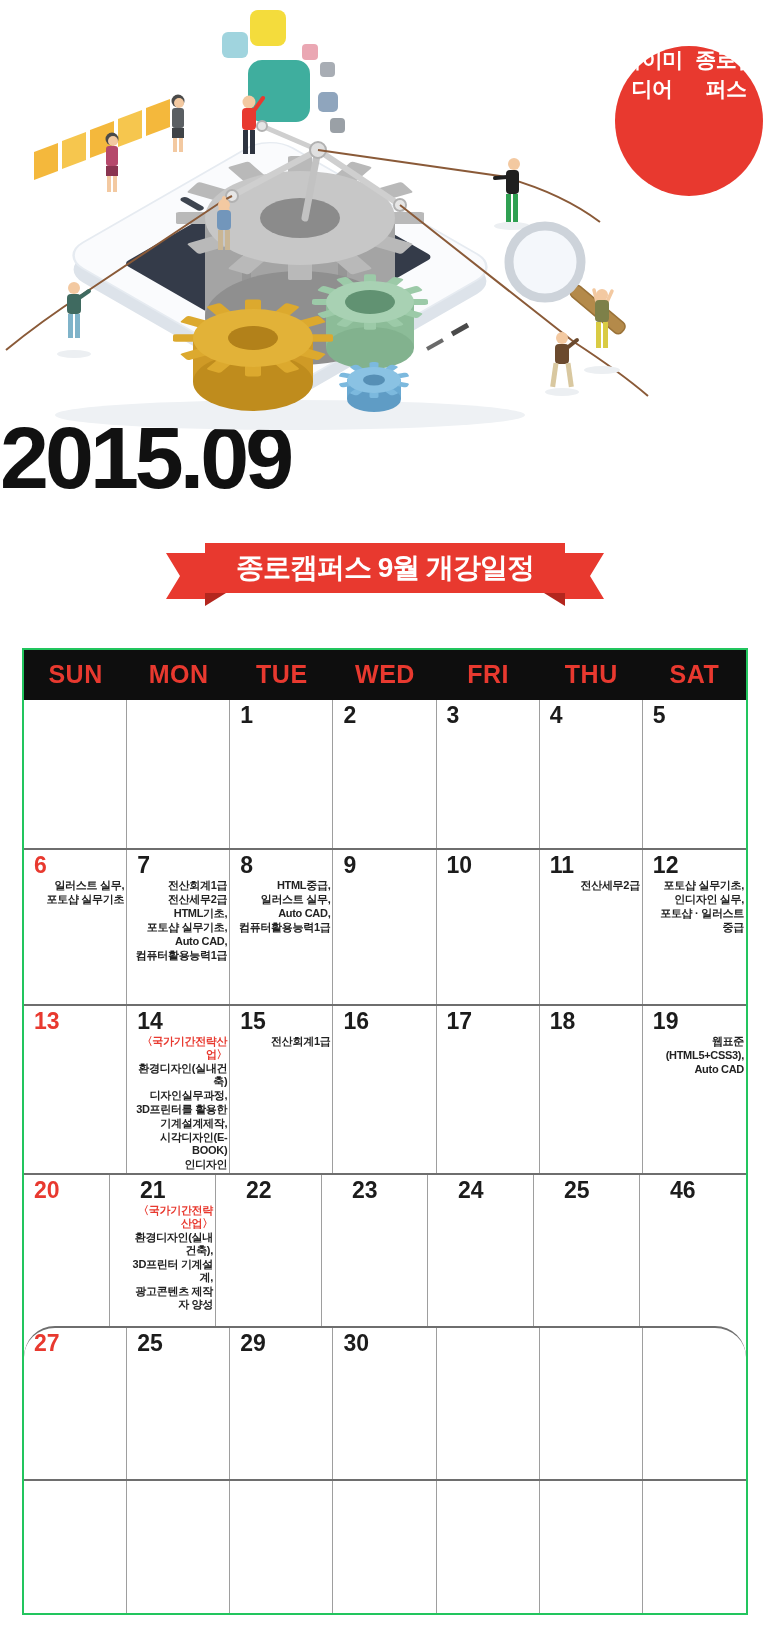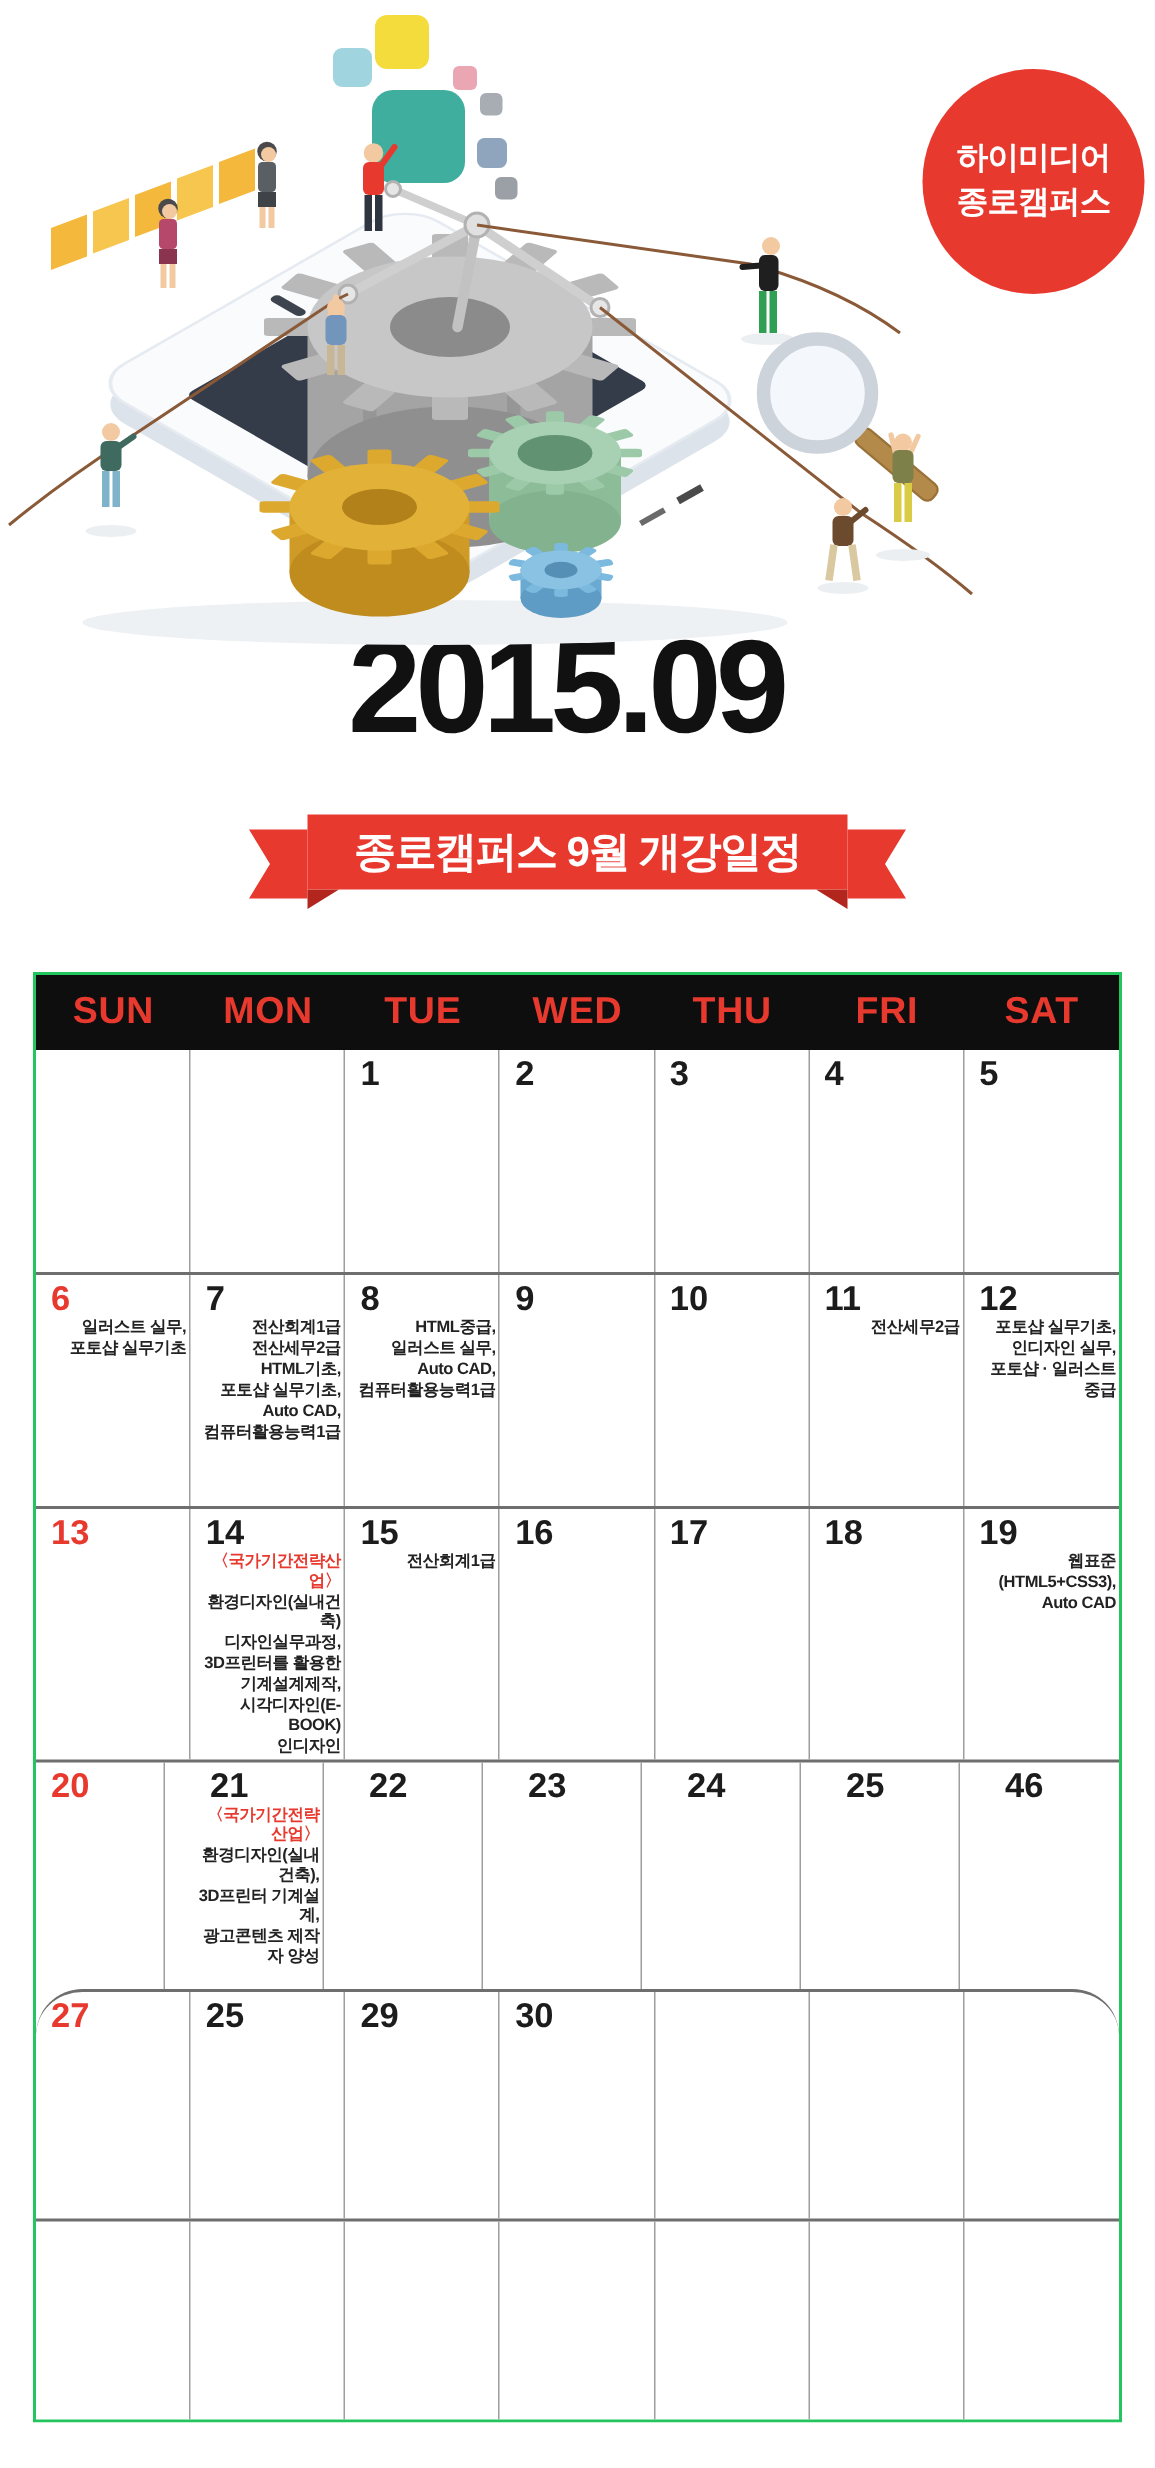--- a/index.html
+++ b/index.html
@@ -2,24 +2,24 @@
 <html><head>
 <meta charset="utf-8">
 <style>
   html,body{margin:0;padding:0;background:#ffffff;}
   body{width:770px;font-family:"Liberation Sans","DejaVu Sans",sans-serif;-webkit-font-smoothing:antialiased;}
 
   
   .hero{position:relative;width:770px;height:430px;overflow:hidden;}
   .badge{position:absolute;left:615px;top:46px;width:148px;height:150px;border-radius:50%;
          background:#e8392f;color:#ffffff;text-align:center;font-weight:bold;font-size:21px;
-         line-height:1.38;display:flex;flex-direction:column;justify-content:center;letter-spacing:-0.5px;}
+         line-height:1.38;display:flex;flex-direction:row;justify-content:center;letter-spacing:-0.5px;}
 
   
-  .big-title{margin:-14px 16px 0 0;text-align:center;font-size:88px;line-height:0.95;
+  .big-title{margin:-14px 16px 0 0;text-align:left;font-size:88px;line-height:0.95;
              font-weight:bold;letter-spacing:-4px;color:#111111;}
 
   
   .ribbon{position:relative;width:470px;height:76px;margin:37px auto 0 auto;}
   .ribbon svg{position:absolute;left:0;top:0;}
   .ribbon-text{position:absolute;left:55px;top:6px;width:360px;height:50px;line-height:50px;
                text-align:center;color:#ffffff;font-weight:bold;font-size:28px;letter-spacing:-1px;}
 
   
   .cal{margin:35px 22px 0 22px;border:2px solid #22c55e;}
@@ -271,22 +271,22 @@
   </svg>
   <div class="ribbon-text">종로캠퍼스 9월 개강일정</div>
 </div>
 
 <div class="cal">
   <div class="cal-head">
       <span>SUN</span>
       <span>MON</span>
       <span>TUE</span>
       <span>WED</span>
+      <span>FRI</span>
       <span>THU</span>
-      <span>FRI</span>
       <span>SAT</span>
     </div>
   <div>
       <div class="cal-row" style="height: 148px;">
         <div class="cal-cell"></div>
         <div class="cal-cell"></div>
         <div class="cal-cell">
           <div class="date-num">1</div>
         </div>
         <div class="cal-cell">

